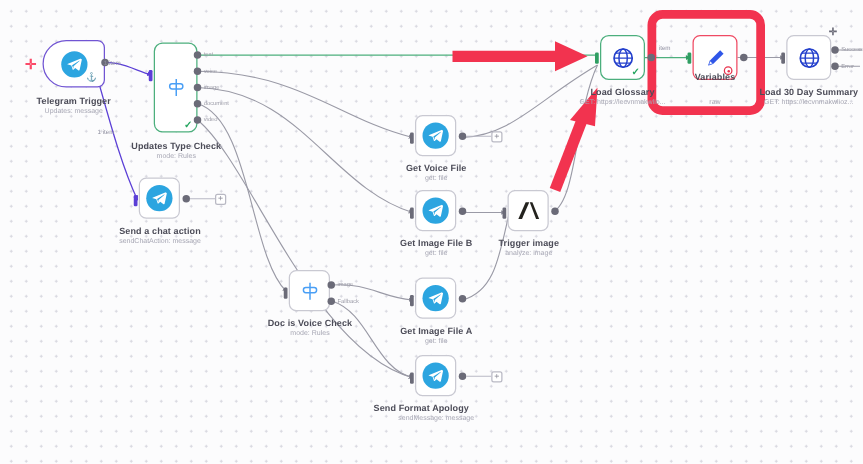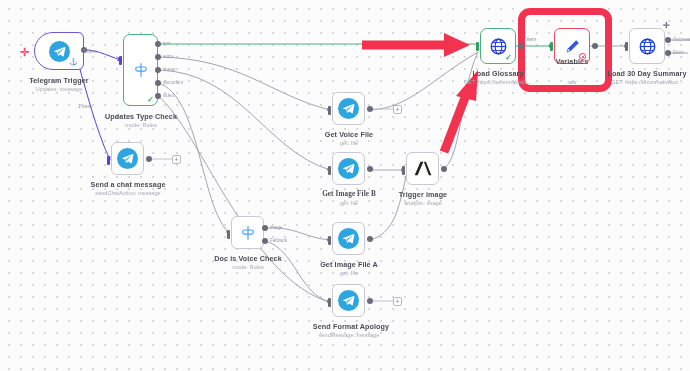--- a/index.html
+++ b/index.html
@@ -211,21 +211,21 @@
       <svg width="13" height="13" viewBox="0 0 24 24">
           <path fill="#fff" d="M21.5 3.5 2.6 10.9c-1.1.4-1.1 1 .2 1.4l4.7 1.5 1.8 5.5c.2.6.1.8.7.8.5 0 .7-.2 1-.5l2.3-2.2 4.8 3.5c.9.5 1.5.2 1.7-.8l3.1-14.6c.3-1.2-.5-1.8-1.4-1.5zM8.6 13.3l10.4-6.6c.5-.3 1-.1.6.2l-8.9 8-.3 3.6-1.8-5.2z"></path>
         </svg>
     </div>
   </div>
   <div class="port" style="left:146px;top:156px;"></div>
   <svg style="position:absolute;left:152px;top:158px;" width="20" height="2">
       <line x1="0" y1="1" x2="20" y2="1" stroke="#b9b9c4" stroke-width="0.9"></line>
     </svg>
   <div class="plusbtn" style="left:172px;top:155px;">+</div>
-  <div class="nlabel" style="left:72px;top:180px;width:112px;">Send a chat message</div>
+  <div class="nlabel" style="left:72px;top:180px;width:112px;">Send a chat action</div>
   <div class="nsub" style="left:72px;top:190px;width:112px;">sendChatAction: message</div>
 </div>
 
 <div class="node">
   <div class="inport" style="left:328px;top:106px;"></div>
   <div class="nbox" style="left:332px;top:92px;width:33px;height:33px;">
     <div class="tg-icon">
       <svg width="13" height="13" viewBox="0 0 24 24">
           <path fill="#fff" d="M21.5 3.5 2.6 10.9c-1.1.4-1.1 1 .2 1.4l4.7 1.5 1.8 5.5c.2.6.1.8.7.8.5 0 .7-.2 1-.5l2.3-2.2 4.8 3.5c.9.5 1.5.2 1.7-.8l3.1-14.6c.3-1.2-.5-1.8-1.4-1.5zM8.6 13.3l10.4-6.6c.5-.3 1-.1.6.2l-8.9 8-.3 3.6-1.8-5.2z"></path>
         </svg>
@@ -243,21 +243,21 @@
 <div class="node">
   <div class="inport" style="left:328px;top:166px;"></div>
   <div class="nbox" style="left:332px;top:152px;width:33px;height:33px;">
     <div class="tg-icon">
       <svg width="13" height="13" viewBox="0 0 24 24">
           <path fill="#fff" d="M21.5 3.5 2.6 10.9c-1.1.4-1.1 1 .2 1.4l4.7 1.5 1.8 5.5c.2.6.1.8.7.8.5 0 .7-.2 1-.5l2.3-2.2 4.8 3.5c.9.5 1.5.2 1.7-.8l3.1-14.6c.3-1.2-.5-1.8-1.4-1.5zM8.6 13.3l10.4-6.6c.5-.3 1-.1.6.2l-8.9 8-.3 3.6-1.8-5.2z"></path>
         </svg>
     </div>
   </div>
   <div class="port" style="left:367px;top:166px;"></div>
-  <div class="nlabel" style="left:293px;top:190px;width:112px;font-family:Liberation Serif, serif;">Get Image File B</div>
+  <div class="nlabel" style="left:293px;top:190px;width:112px;">Get Image File B</div>
   <div class="nsub" style="left:293px;top:200px;width:112px;">get: file</div>
 </div>
 
 <div class="node">
   <div class="inport" style="left:402px;top:166px;"></div>
   <div class="nbox" style="left:406px;top:152px;width:33px;height:33px;">
     <svg width="20" height="17" viewBox="0 0 24 20">
       <path d="M2 18 L9 2 L12.5 2 L5.5 18 Z" fill="#23221e"></path>
       <path d="M13 2 L15.5 2 L22 18 L19 18 Z" fill="#23221e"></path>
     </svg>
@@ -304,21 +304,21 @@
       <svg width="13" height="13" viewBox="0 0 24 24">
           <path fill="#fff" d="M21.5 3.5 2.6 10.9c-1.1.4-1.1 1 .2 1.4l4.7 1.5 1.8 5.5c.2.6.1.8.7.8.5 0 .7-.2 1-.5l2.3-2.2 4.8 3.5c.9.5 1.5.2 1.7-.8l3.1-14.6c.3-1.2-.5-1.8-1.4-1.5zM8.6 13.3l10.4-6.6c.5-.3 1-.1.6.2l-8.9 8-.3 3.6-1.8-5.2z"></path>
         </svg>
     </div>
   </div>
   <div class="port" style="left:367px;top:298px;"></div>
   <svg style="position:absolute;left:373px;top:300px;" width="20" height="2">
       <line x1="0" y1="1" x2="20" y2="1" stroke="#b9b9c4" stroke-width="0.9"></line>
     </svg>
   <div class="plusbtn" style="left:393px;top:297px;">+</div>
-  <div class="nlabel" style="left:295px;top:322px;width:112px;">Send Format Apology</div>
+  <div class="nlabel" style="left:281px;top:322px;width:112px;">Send Format Apology</div>
   <div class="nsub" style="left:293px;top:332px;width:112px;">sendMessage: message</div>
 </div>
 
 <div class="node">
   <div class="inport green" style="left:476px;top:42px;"></div>
   <div class="nbox green" style="left:480px;top:28px;width:36px;height:36px;">
     <svg class="globe" viewBox="0 0 24 24">
       <circle cx="12" cy="12" r="9.2" fill="none" stroke="#2440cc" stroke-width="1.7"></circle>
       <ellipse cx="12" cy="12" rx="4.2" ry="9.2" fill="none" stroke="#2440cc" stroke-width="1.5"></ellipse>
       <line x1="2.8" y1="12" x2="21.2" y2="12" stroke="#2440cc" stroke-width="1.5"></line>

